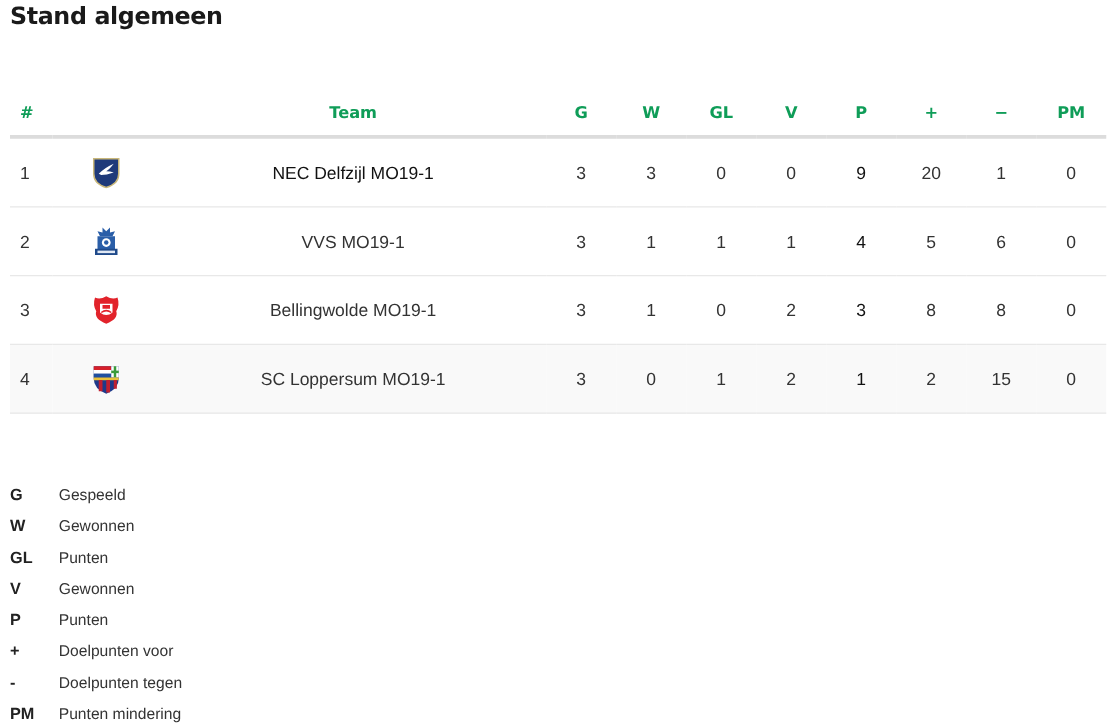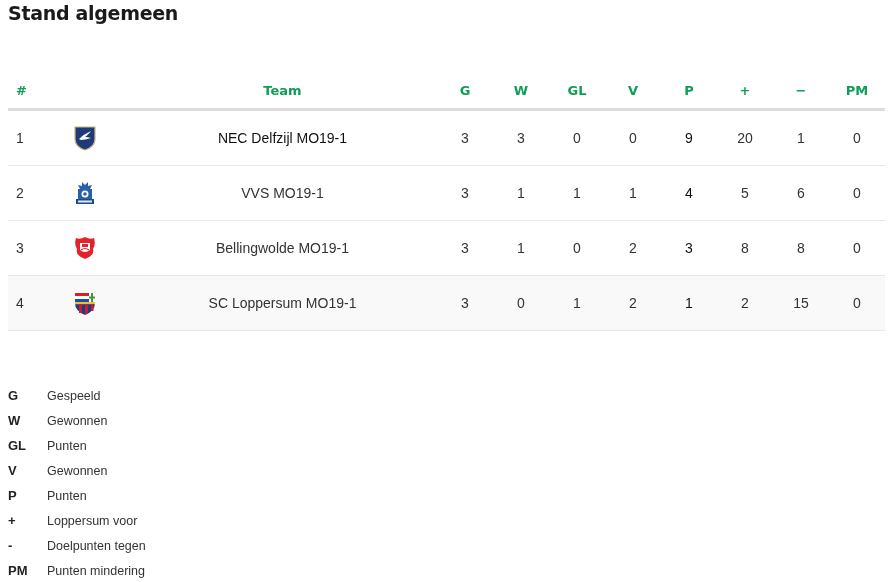--- a/index.html
+++ b/index.html
@@ -148,21 +148,21 @@
   <div class="row">
       <span class="abbr">V</span>
       <span class="desc">Gewonnen</span>
     </div>
   <div class="row">
       <span class="abbr">P</span>
       <span class="desc">Punten</span>
     </div>
   <div class="row">
       <span class="abbr">+</span>
-      <span class="desc">Loppersum voor</span>
+      <span class="desc">Doelpunten voor</span>
     </div>
   <div class="row">
       <span class="abbr">-</span>
       <span class="desc">Doelpunten tegen</span>
     </div>
   <div class="row">
       <span class="abbr">PM</span>
       <span class="desc">Punten mindering</span>
     </div>
 </div>

